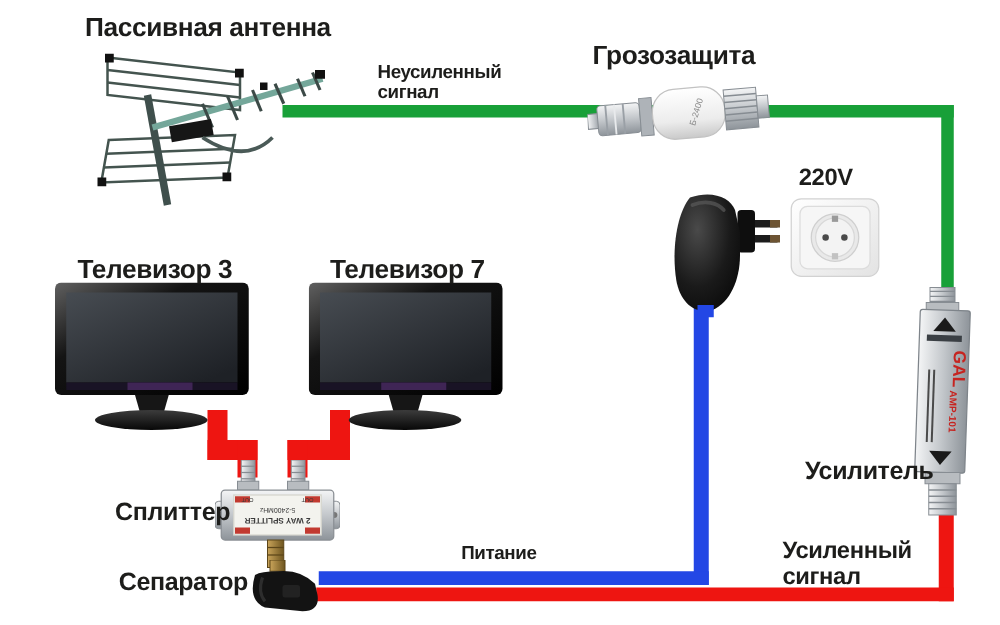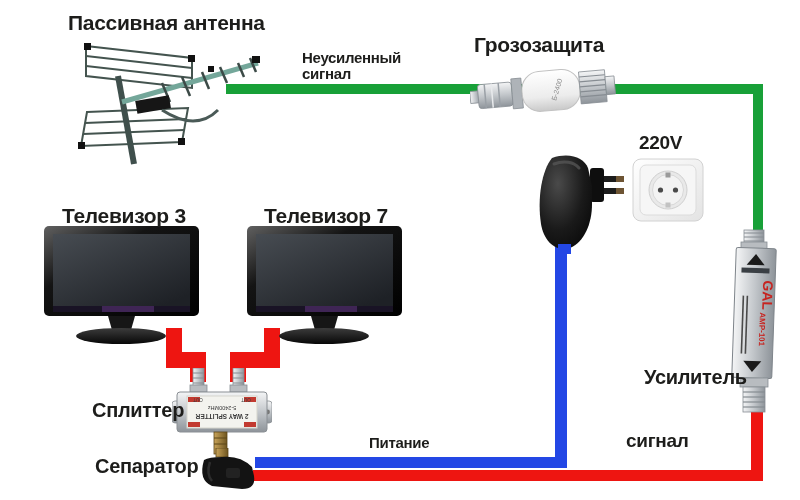--- a/index.html
+++ b/index.html
@@ -290,16 +290,17 @@
 
   <div class="lbl s18" style="left:369px;top:435px;">
     <span>Питание</span>
   </div>
 
   <div class="lbl s20" style="left:644px;top:335px;margin-top:32px;">
     <span>Усилитель</span>
   </div>
 
   <div class="lbl s19" style="left:626px;top:431px;">
+    <span>Усиленный</span>
     <span>сигнал</span>
   </div>
 
 </div>
 
 </body></html>

